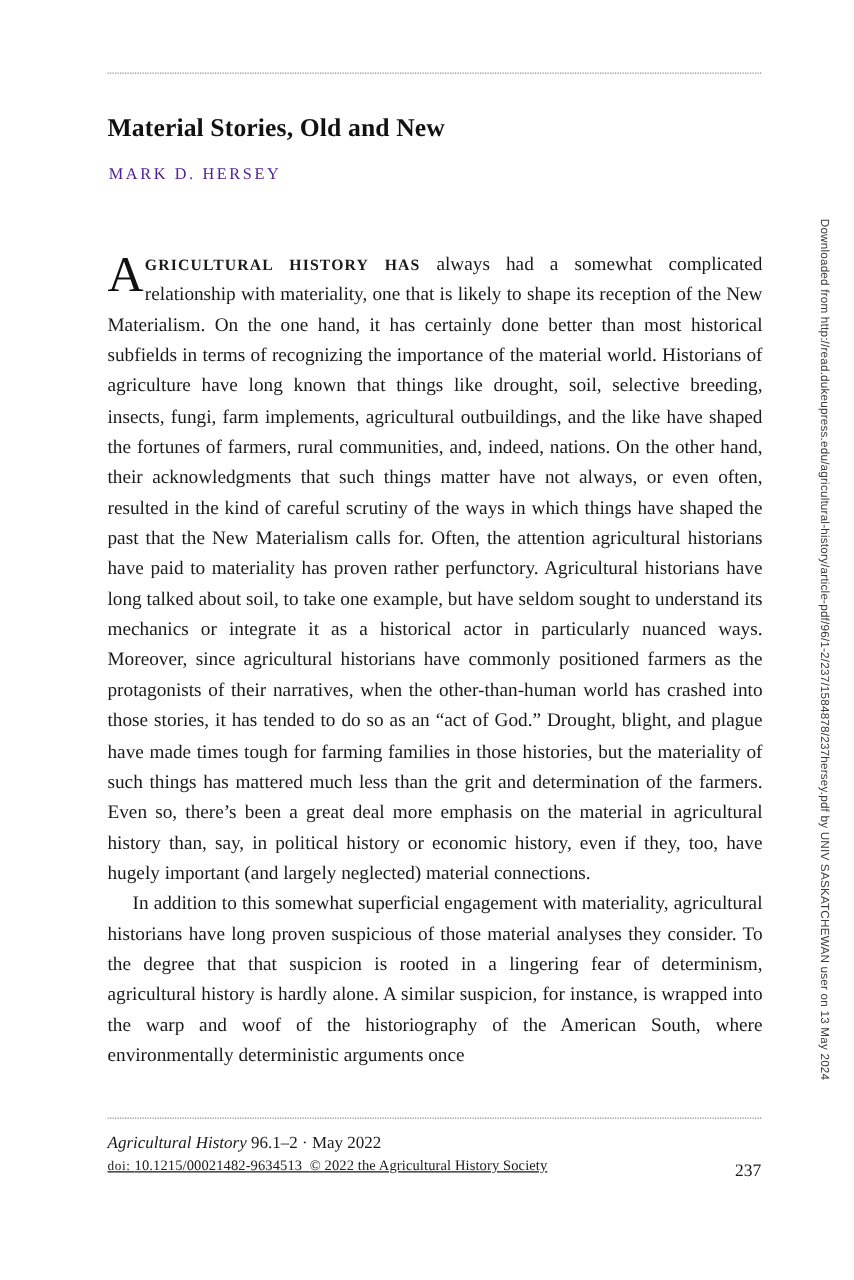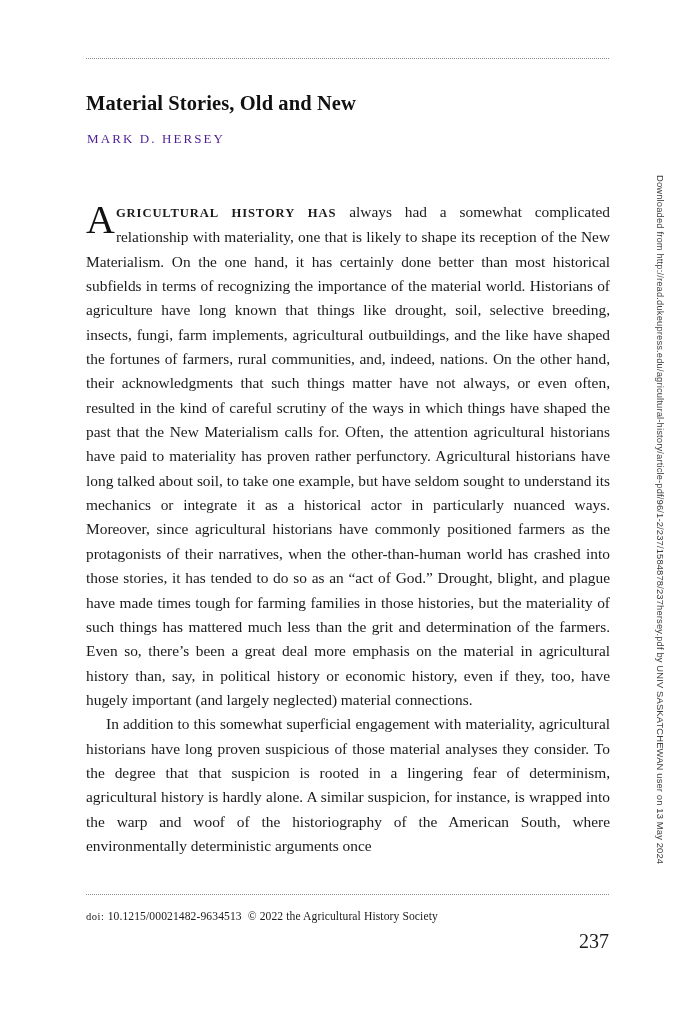--- a/index.html
+++ b/index.html
@@ -114,31 +114,32 @@
   }
   .footer-line1 .ital {
     font-style: italic;
   }
 
   .footer-line2 {
     margin-top: 4px;
     font-size: 11.6px;
     color: #1a1a1a;
     letter-spacing: 0.1px;
+    text-decoration: underline;
   }
   .footer-line2 .sc {
     font-size: 10.6px;
     letter-spacing: 0.5px;
   }
 
   .page-number {
     position: absolute;
     right: 0;
     top: 24px;
-    font-size: 20px;
+    font-size: 14px;
     color: #1a1a1a;
   }
 
   .sidebar-download {
     position: absolute;
     right: 14px;
     top: 175px;
     width: 16px;
     height: 690px;
     font-size: 9.4px;
@@ -162,20 +163,26 @@
   <div class="author">MARK D. HERSEY</div>
 
   <div class="body-text">
     <p><span class="dropcap">A</span><span class="smallcaps">gricultural history has</span><span> always had a somewhat complicated relationship with materiality, one that is likely to shape its reception of the New Materialism. On the one hand, it has certainly done better than most historical subfields in terms of recognizing the importance of the material world. Historians of agriculture have long known that things like drought, soil, selective breeding, insects, fungi, farm implements, agricultural outbuildings, and the like have shaped the fortunes of farmers, rural communities, and, indeed, nations. On the other hand, their acknowledgments that such things matter have not always, or even often, resulted in the kind of careful scrutiny of the ways in which things have shaped the past that the New Materialism calls for. Often, the attention agricultural historians have paid to materiality has proven rather perfunctory. Agricultural historians have long talked about soil, to take one example, but have seldom sought to understand its mechanics or integrate it as a historical actor in particularly nuanced ways. Moreover, since agricultural historians have commonly positioned farmers as the protagonists of their narratives, when the other-than-human world has crashed into those stories, it has tended to do so as an “act of God.” Drought, blight, and plague have made times tough for farming families in those histories, but the materiality of such things has mattered much less than the grit and determination of the farmers. Even so, there’s been a great deal more emphasis on the material in agricultural history than, say, in political history or economic history, even if they, too, have hugely important (and largely neglected) material connections.</span></p>
     <p class="indent">In addition to this somewhat superficial engagement with materiality, agricultural historians have long proven suspicious of those material analyses they consider. To the degree that that suspicion is rooted in a lingering fear of determinism, agricultural history is hardly alone. A similar suspicion, for instance, is wrapped into the warp and woof of the historiography of the American South, where environmentally deterministic arguments once</p>
   </div>
 
   <div class="rule-bottom"></div>
 
   <div class="footer">
+    <div class="footer-line1">
+      <span class="ital">Agricultural History</span>
+      <span>96.1–2</span>
+      <span>·</span>
+      <span>May 2022</span>
+    </div>
     <div class="footer-line2">
       <span class="sc">doi: </span><span>10.1215/00021482-9634513</span>&nbsp;&nbsp;<span>© 2022 the Agricultural History Society</span>
     </div>
     <div class="page-number">237</div>
   </div>
 
   <div class="sidebar-download">Downloaded from http://read.dukeupress.edu/agricultural-history/article-pdf/96/1-2/237/1584878/237hersey.pdf by UNIV SASKATCHEWAN user on 13 May 2024</div>
 
 </div>
 

